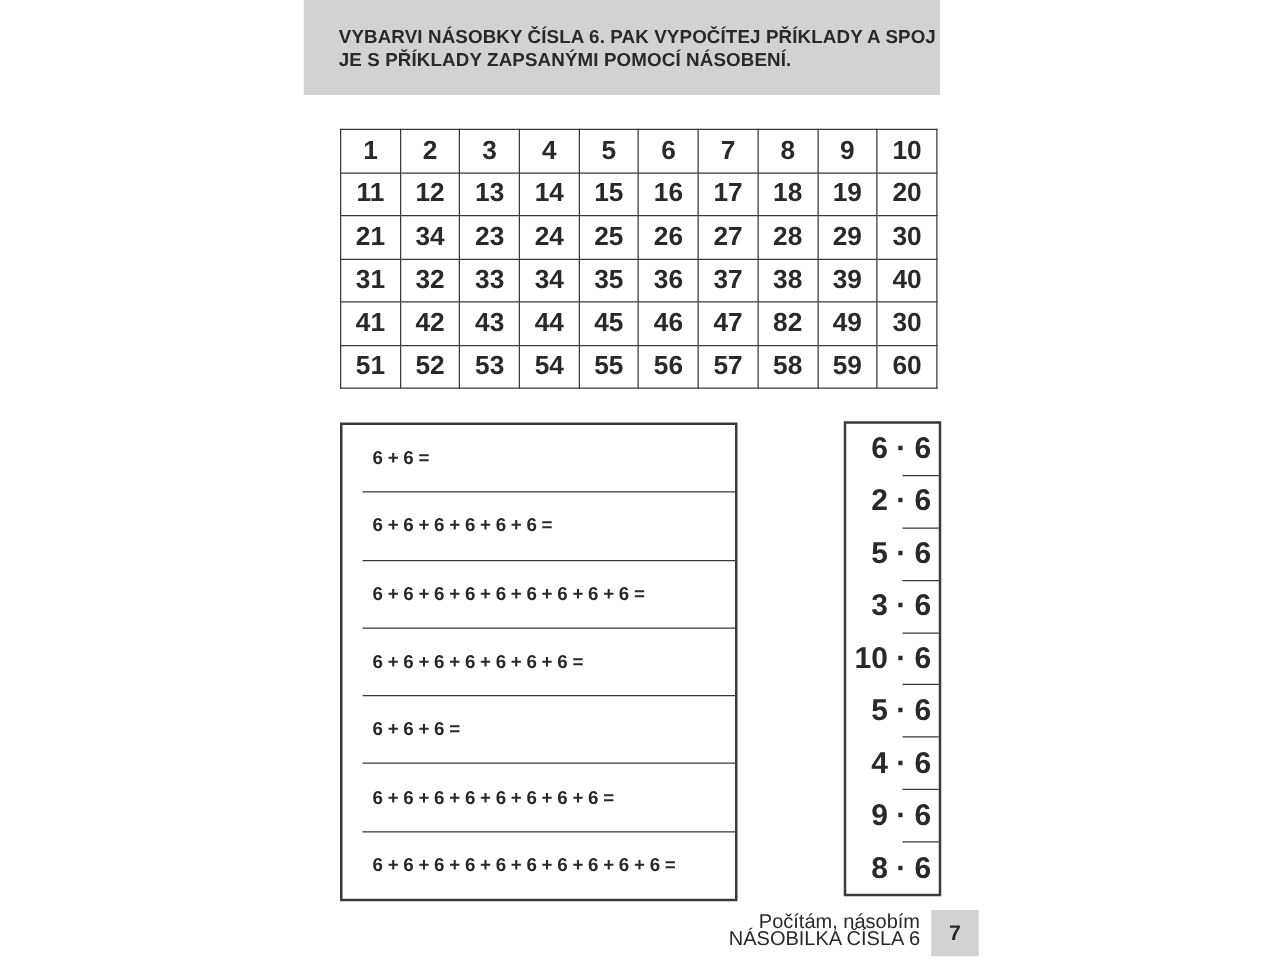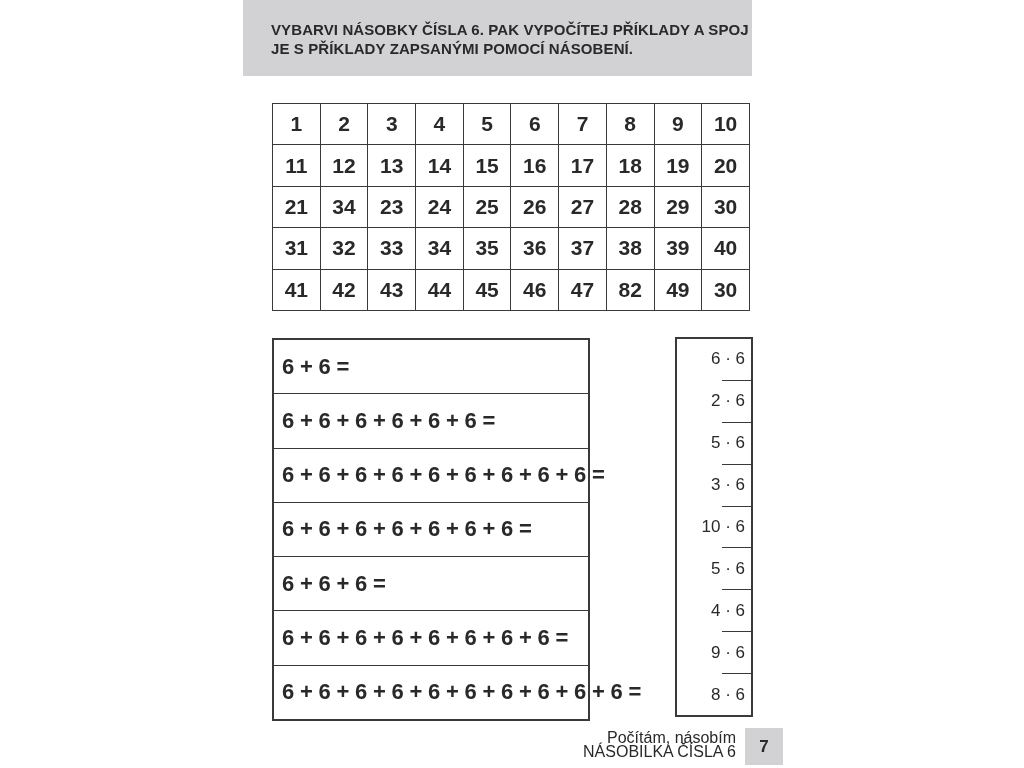--- a/index.html
+++ b/index.html
@@ -63,46 +63,47 @@
     flex-direction: column;
     background: #ffffff;
   }
   .addition-row {
     flex: 1 1 0;
     border-bottom: 1.5px solid var(--border, #3a3a3c);
     display: flex;
     align-items: center;
     padding-left: 8px;
     font-weight: bold;
-    font-size: 22px;
+    font-size: 15px;
     letter-spacing: -0.2px;
     white-space: nowrap;
     color: var(--ink, #29292b);
+    margin-left: 16px;
   }
   .addition-row:last-child { border-bottom: none; }
 
   
   .multiplication-box {
     position: absolute;
     left: 675px; top: 337px;
     width: 78px; height: 380px;
     border: 2px solid var(--border, #3a3a3c);
     display: flex;
     flex-direction: column;
     background: #ffffff;
   }
   .multiplication-cell {
     flex: 1 1 0;
     border-bottom: 1.5px solid var(--border, #3a3a3c);
     display: flex;
     align-items: center;
     justify-content: flex-end;
     padding-right: 6px;
-    font-weight: normal;
-    font-size: 17px;
+    font-weight: bold;
+    font-size: 24px;
     white-space: nowrap;
     color: var(--ink, #29292b);
     margin-left: 45px;
   }
   .multiplication-cell:last-child { border-bottom: none; }
 
   
   .footer-series {
     position: absolute;
     left: 520px; top: 731px;
@@ -189,20 +190,32 @@
           <td>41</td>
           <td>42</td>
           <td>43</td>
           <td>44</td>
           <td>45</td>
           <td>46</td>
           <td>47</td>
           <td>82</td>
           <td>49</td>
           <td>30</td>
+        </tr>
+        <tr>
+          <td>51</td>
+          <td>52</td>
+          <td>53</td>
+          <td>54</td>
+          <td>55</td>
+          <td>56</td>
+          <td>57</td>
+          <td>58</td>
+          <td>59</td>
+          <td>60</td>
         </tr>
       </tbody>
   </table>
 
   <div class="addition-box">
       <div class="addition-row">6 + 6 =</div>
       <div class="addition-row">6 + 6 + 6 + 6 + 6 + 6 =</div>
       <div class="addition-row">6 + 6 + 6 + 6 + 6 + 6 + 6 + 6 + 6 =</div>
       <div class="addition-row">6 + 6 + 6 + 6 + 6 + 6 + 6 =</div>
       <div class="addition-row">6 + 6 + 6 =</div>

